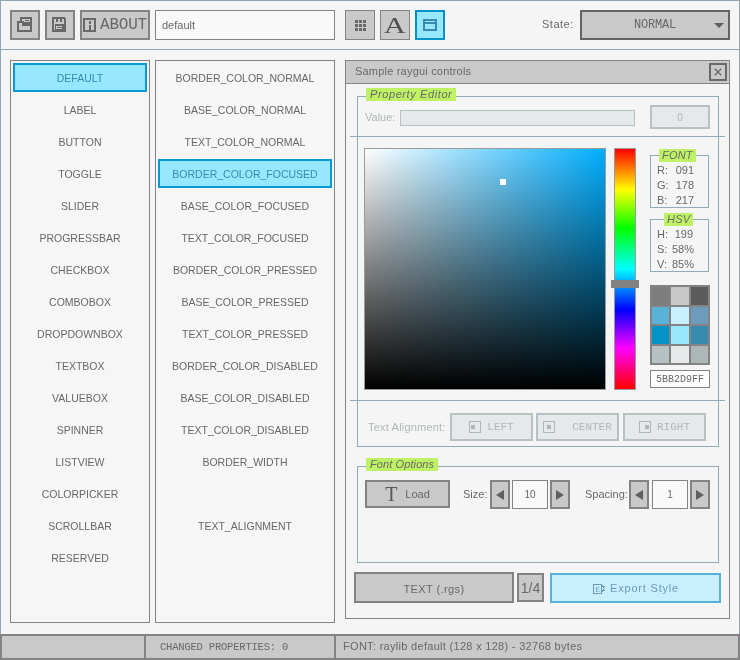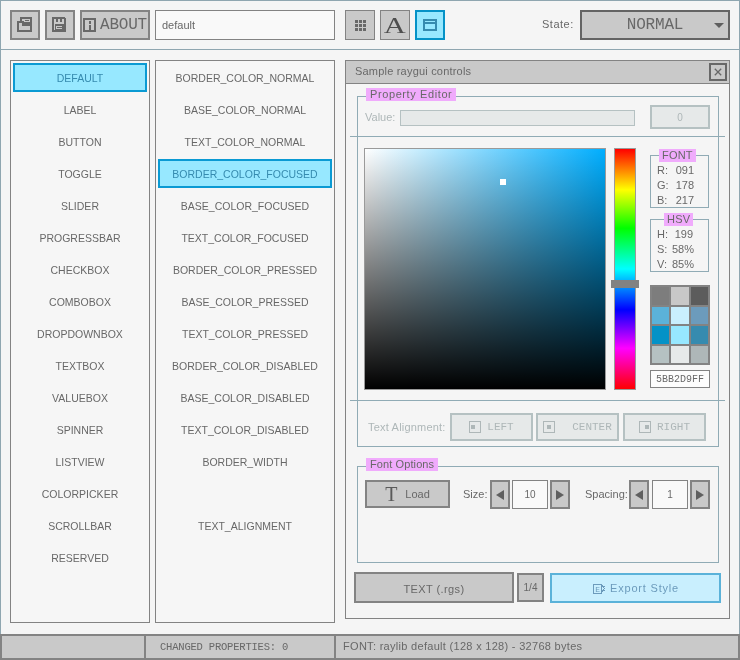--- a/index.html
+++ b/index.html
@@ -5,21 +5,21 @@
 body{position:relative;background:#f5f5f5;font-family:"Liberation Sans",sans-serif;font-size:11px;color:#686868;}
 .abs{position:absolute;}
 .mono{font-family:"Liberation Mono",monospace;}
 .frame{left:0;top:0;width:740px;height:634px;border:1px solid #8fa6b0;border-bottom:none;z-index:50;pointer-events:none;}
 .tline{left:1px;top:49px;width:738px;height:1px;background:#8fa6b0;}
 .btn{border:2px solid #838383;background:#c9c9c9;display:flex;align-items:center;justify-content:center;color:#686868;}
 .btn1{border-width:1px;}
 .tbox{background:#f9f9f9;border:1px solid #838383;display:flex;align-items:center;}
 .dis{border:2px solid #b5c1c2;background:#e6e9e9;color:#aeb7b8;}
 .gb{border:1px solid #90abb5;}
-.gbt{position:absolute;top:-9px;left:8px;background:#f0abfc;padding:0 4px;line-height:13px;color:#686868;letter-spacing:0.6px;}
+.gbt{position:absolute;top:-9px;left:8px;background:#bef264;padding:0 4px;line-height:13px;color:#686868;letter-spacing:0.6px;font-style:italic;}
 .arl{width:0;height:0;border-top:5px solid transparent;border-bottom:5px solid transparent;border-right:8px solid #5f5f5f;}
 .arr{width:0;height:0;border-top:5px solid transparent;border-bottom:5px solid transparent;border-left:8px solid #5f5f5f;}
 .line{height:1px;background:#90abb5;}
 .lv{border:1px solid #838383;background:#f6f6f6;}
 .item{position:absolute;left:2px;width:134px;height:29px;display:flex;align-items:center;justify-content:center;font-size:10.5px;padding-top:1px;}
 .sel{background:#97e8ff;border:2px solid #0a9ad3;color:#368baf;padding-top:0;}
 .ctr{display:flex;align-items:center;justify-content:center;}
 svg{display:block;}
 </style></head>
 <body>
@@ -80,21 +80,21 @@
     <span style="transform:scaleX(1.27);display:inline-block;">A</span>
   </div>
 <div class="abs ctr" style="left:415px;top:10px;width:30px;height:30px;border:2px solid #0492c7;background:#97e8ff;">
 <svg width="14" height="12" viewBox="0 0 14 12" shape-rendering="crispEdges">
 <rect x="1" y="1" width="12" height="10" fill="none" stroke="#368baf" stroke-width="2"></rect>
 <rect x="1" y="3.2" width="12" height="1.8" fill="#368baf"></rect>
 </svg>
 </div>
 <div class="abs" style="left:542px;top:18px;letter-spacing:0.5px;">State:</div>
 <div class="abs ctr" style="left:580px;top:10px;width:150px;height:30px;border:2px solid #646464;background:#c9c9c9;">
-<span class="mono" style="font-size:16px;letter-spacing:-0.2px;">NORMAL</span>
+<span class="mono" style="font-size:12px;letter-spacing:-0.2px;">NORMAL</span>
 <div style="position:absolute;right:4px;top:11px;width:0;height:0;border-left:5px solid transparent;border-right:5px solid transparent;border-top:5.5px solid #5f5f5f;"></div>
 </div>
 
 <div class="abs lv" style="left:10px;top:60px;width:140px;height:563px;" id="lv1">
     <div class="item sel" style="top: 2px;">DEFAULT</div>
     <div class="item" style="top: 34px;">LABEL</div>
     <div class="item" style="top: 66px;">BUTTON</div>
     <div class="item" style="top: 98px;">TOGGLE</div>
     <div class="item" style="top: 130px;">SLIDER</div>
     <div class="item" style="top: 162px;">PROGRESSBAR</div>
@@ -230,21 +230,21 @@
       <div class="arl"></div>
     </div>
   <div class="abs tbox ctr" style="left:306px;top:419px;width:36px;height:29px;font-size:10px;">1</div>
   <div class="abs btn ctr" style="left:344px;top:419px;width:20px;height:29px;">
       <div class="arr"></div>
     </div>
 
   <div class="abs btn" style="left:8px;top:511px;width:160px;height:31px;">
       <span style="letter-spacing:0.4px;padding-top:2px;">TEXT (.rgs)</span>
     </div>
-  <div class="abs btn ctr" style="left:171px;top:512px;width:27px;height:29px;font-size:10px;">1/4</div>
+  <div class="abs btn ctr" style="left:171px;top:512px;width:27px;height:29px;font-size:14px;">1/4</div>
   <div class="abs ctr" style="left:204px;top:512px;width:171px;height:30px;border:2px solid #5bb2d9;background:#c9effe;color:#6c9bbc;">
     <svg width="13" height="14" viewBox="0 0 13 14" style="margin-right:5px;" shape-rendering="crispEdges">
       <path d="M1.5,3.5 H9.5 V12.5 H1.5 Z M9.5,5.5 h3 M9.5,9.5 h3" fill="none" stroke="#6c9bbc"></path>
       <path d="M10,4.5 l2.5,3 l-2.5,3" fill="none" stroke="#6c9bbc"></path>
       <text x="3.2" y="10.5" font-size="8" fill="#6c9bbc" font-family="Liberation Mono">E</text>
     </svg>
     <span style="letter-spacing:0.8px;">Export Style</span>
   </div>
 </div>
 

